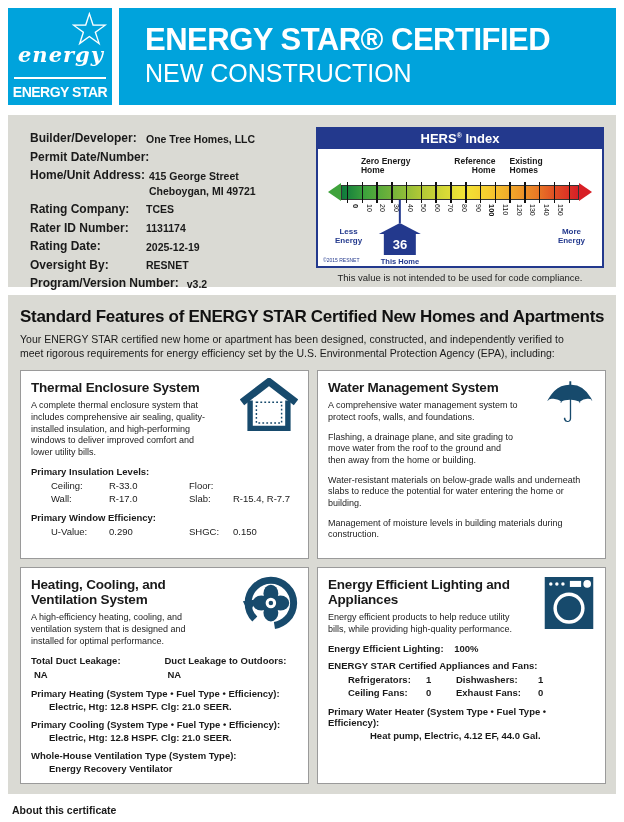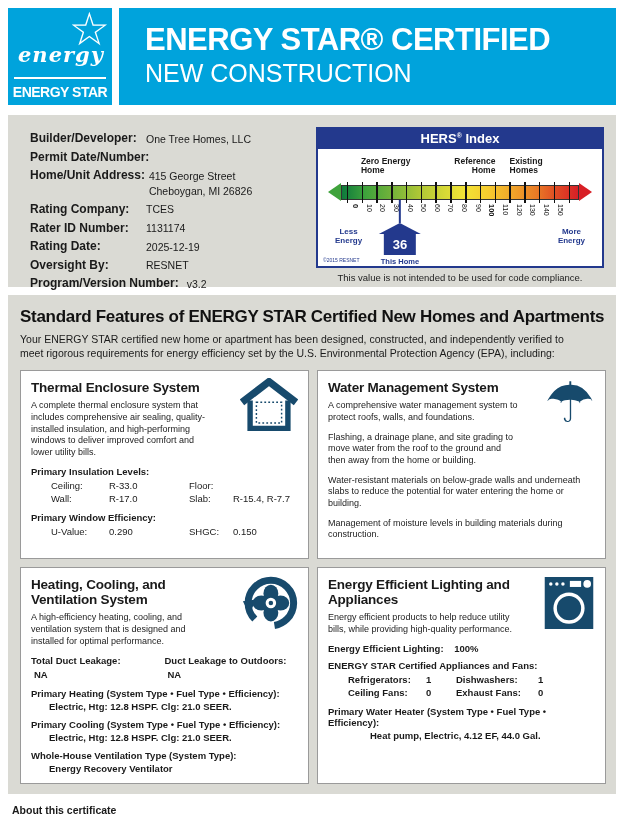--- a/index.html
+++ b/index.html
@@ -35,21 +35,21 @@
 
   
   .info-panel {
     margin-top:10px; background:#dadad4; padding:12px 12px 10px 14px;
     display:flex; gap:8px; height:172px;
   }
   .info-fields { flex:1; padding-top:4px; }
   .info-row { display:flex; margin-bottom:3px; line-height:1.3; }
   .info-label { font-weight:bold; font-size:12px; min-width:116px; white-space:nowrap; padding-right:4px;margin-left:8px; }
   .info-label.wide { min-width:0; padding-right:8px; }
-  .info-value { font-weight:normal; font-size:10.5px; padding-top:1.5px; }
+  .info-value { font-weight:bold; font-size:10.5px; padding-top:1.5px; }
   .info-value .line2 { display:block; margin-top:2px; }
 
   
   .hers-wrap { width:288px; flex-shrink:0; }
   .hers-box { background:#fff; border:2px solid #23398D; position:relative; height:141px; }
   .hers-header {
     background:#23398D; color:#fff; text-align:center; font-weight:bold;
     font-size:13px; padding:2px 0 3px;
   }
   .hers-header sup { font-size:7px; }
@@ -149,21 +149,21 @@
       <div class="info-row">
         <span class="info-label">Builder/Developer:</span>
         <span class="info-value">One Tree Homes, LLC</span>
       </div>
       <div class="info-row">
         <span class="info-label">Permit Date/Number:</span>
         <span class="info-value"></span>
       </div>
       <div class="info-row">
         <span class="info-label">Home/Unit Address:</span>
-        <span class="info-value"><span>415 George Street</span><span class="line2">Cheboygan, MI 26826</span></span>
+        <span class="info-value"><span>415 George Street</span><span class="line2">Cheboygan, MI 49721</span></span>
       </div>
       <div class="info-row">
         <span class="info-label">Rating Company:</span>
         <span class="info-value">TCES</span>
       </div>
       <div class="info-row">
         <span class="info-label">Rater ID Number:</span>
         <span class="info-value">1131174</span>
       </div>
       <div class="info-row">

